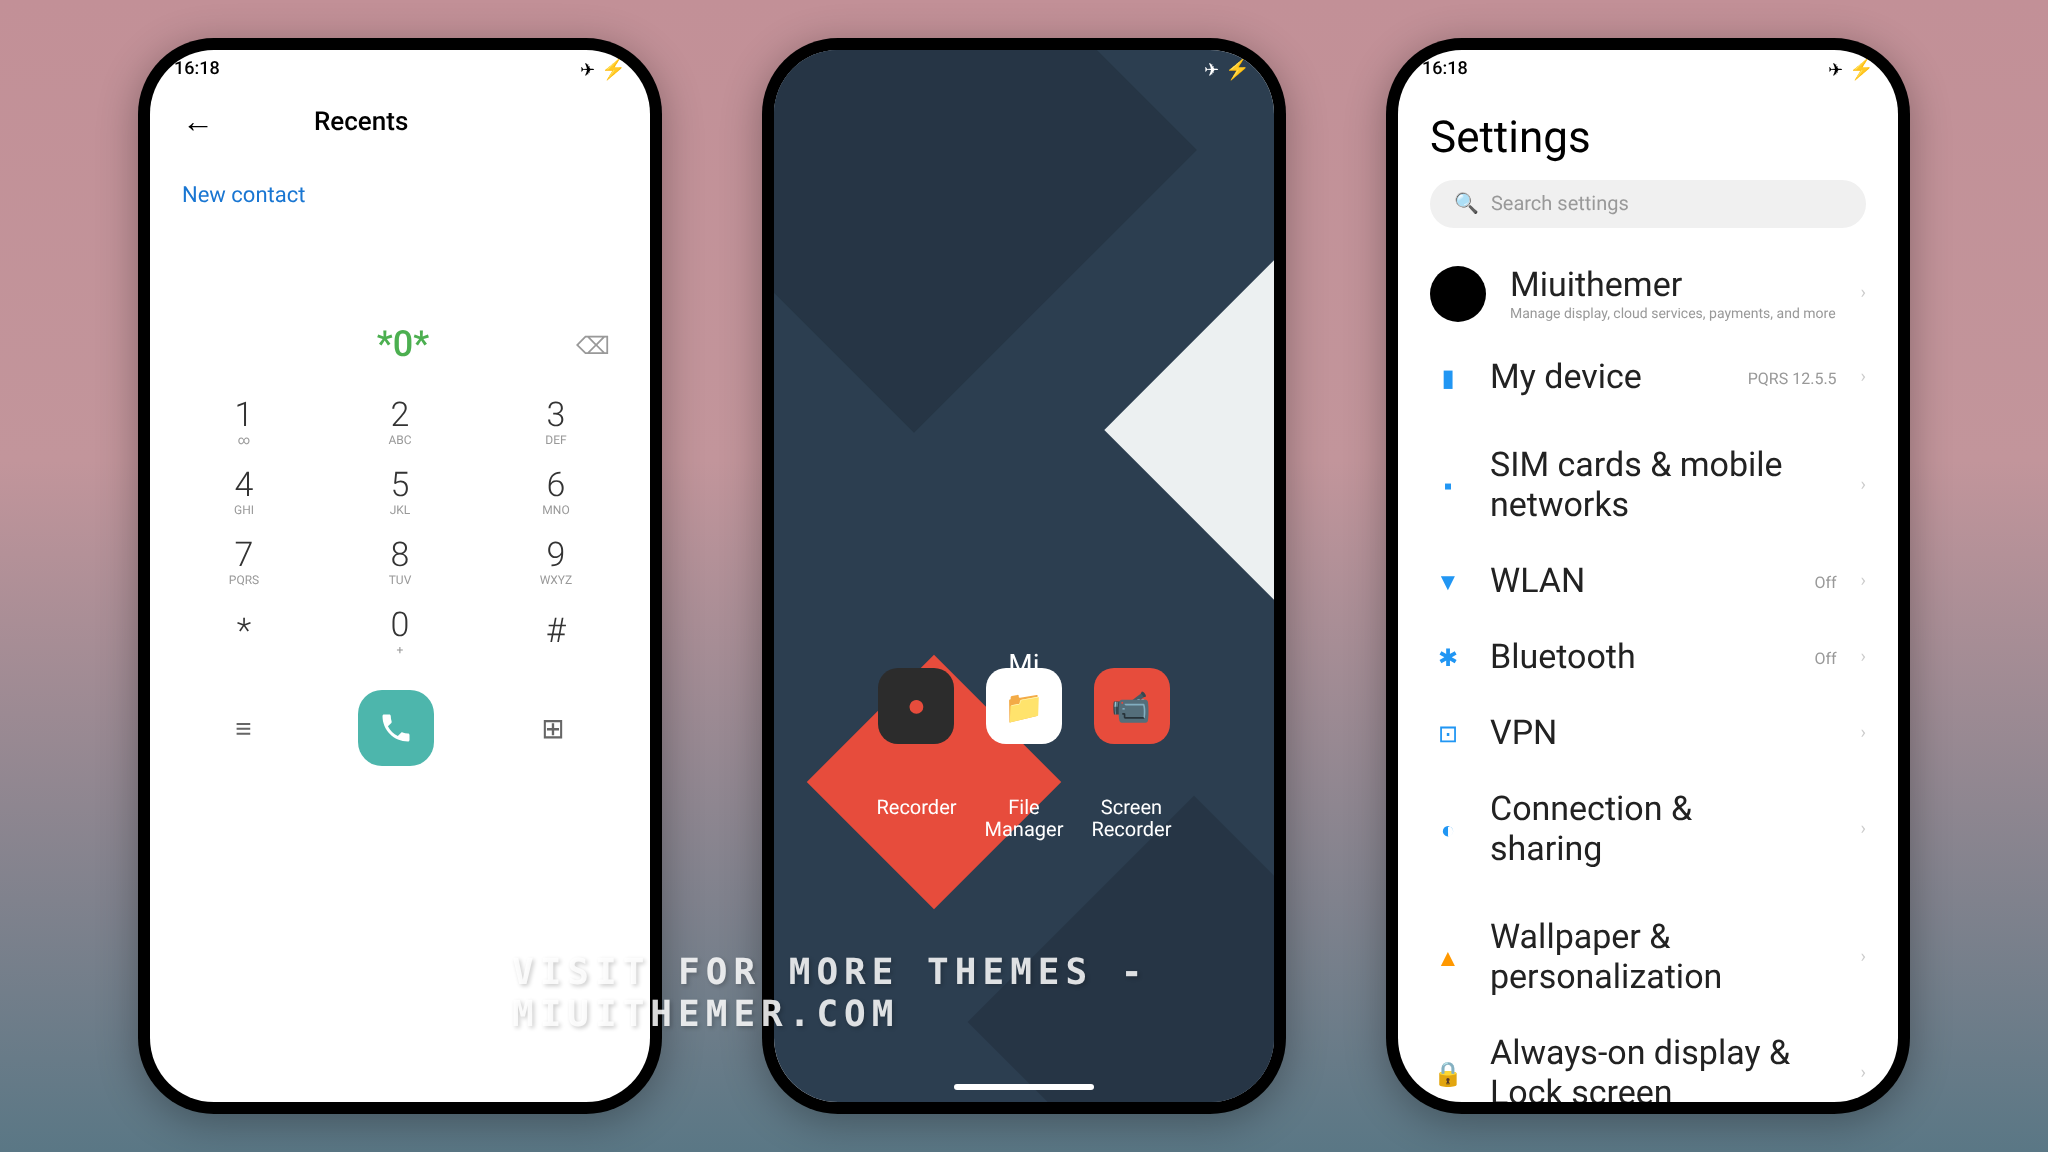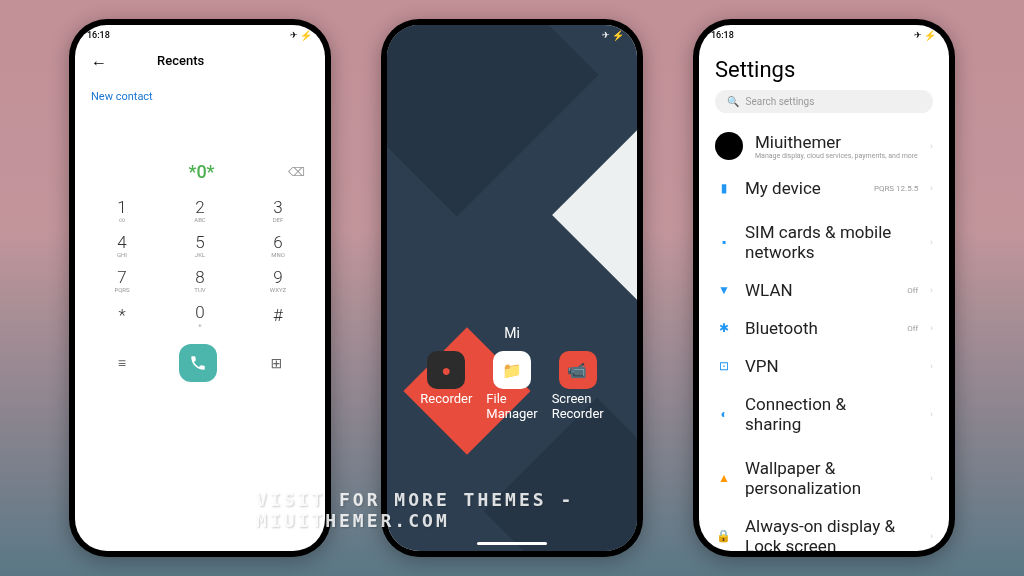--- a/index.html
+++ b/index.html
@@ -65,21 +65,21 @@
 .home-screen { background: #2c3e50; width: 100%; height: 100%; position: relative; overflow: hidden; }
 .home-shapes { position: absolute; inset: 0; }
 .shape-red { position: absolute; background: #e74c3c; width: 90px; height: 90px; bottom: 115px; left: 35px; transform: rotate(45deg); }
 .shape-white { position: absolute; background: #ecf0f1; width: 120px; height: 120px; top: 130px; right: -60px; transform: rotate(45deg); }
 .shape-dark { position: absolute; background: #263545; width: 200px; height: 200px; top: -50px; left: -30px; transform: rotate(45deg); }
 .shape-dark2 { position: absolute; background: #263545; width: 160px; height: 160px; bottom: -40px; right: -40px; transform: rotate(45deg); }
 .folder-label { position: absolute; top: 300px; left: 50%; transform: translateX(-50%); color: #fff; font-size: 14px; }
 .app-row { position: absolute; bottom: 130px; left: 0; right: 0; display: flex; justify-content: center; gap: 14px; }
 .app { display: flex; flex-direction: column; align-items: center; gap: 3px; }
 .app-icon { width: 38px; height: 38px; border-radius: 10px; display: flex; align-items: center; justify-content: center; font-size: 16px; }
-.app-label { font-size: 13px; color: #fff; line-height: 1.1; }
+.app-label { font-size: 10px; color: #fff; text-align: center; line-height: 1.1; margin-top: 24px; }
 .icon-recorder { background: #2c2c2c; }
 .icon-files { background: #fff; }
 .icon-screenrec { background: #e74c3c; }
 .home-indicator { position: absolute; bottom: 6px; left: 50%; transform: translateX(-50%); width: 70px; height: 3px; background: #fff; border-radius: 2px; }
 
 
 .settings-title { font-size: 22px; font-weight: 400; padding: 14px 16px 8px; }
 .search-box { margin: 0 16px 10px; background: #f0f0f0; border-radius: 16px; padding: 6px 12px; display: flex; align-items: center; gap: 6px; color: #999; font-size: 10px; }
 .settings-item { display: flex; align-items: center; padding: 9px 16px; gap: 12px; }
 .settings-icon { width: 18px; height: 18px; display: flex; align-items: center; justify-content: center; font-size: 12px; border-radius: 4px; }
@@ -88,21 +88,21 @@
 .settings-chevron { color: #ccc; font-size: 9px; }
 .settings-subtitle { font-size: 7px; color: #999; line-height: 1.2; }
 .settings-divider { height: 6px; }
 .account-avatar { width: 28px; height: 28px; border-radius: 50%; background: #000; }
 .ic-blue { color: #2196f3; }
 .ic-orange { color: #ff9800; }
 .ic-red { color: #f44336; }
 
 .watermark {
   position: absolute;
-  bottom: 45px;
+  bottom: 58px;
   left: 50%;
   transform: translateX(-50%);
   color: rgba(255,255,255,0.85);
   font-size: 18px;
   font-weight: 700;
   letter-spacing: 3px;
   font-family: monospace;
   text-shadow: 1px 1px 2px rgba(0,0,0,0.2);
 }
 </style>

